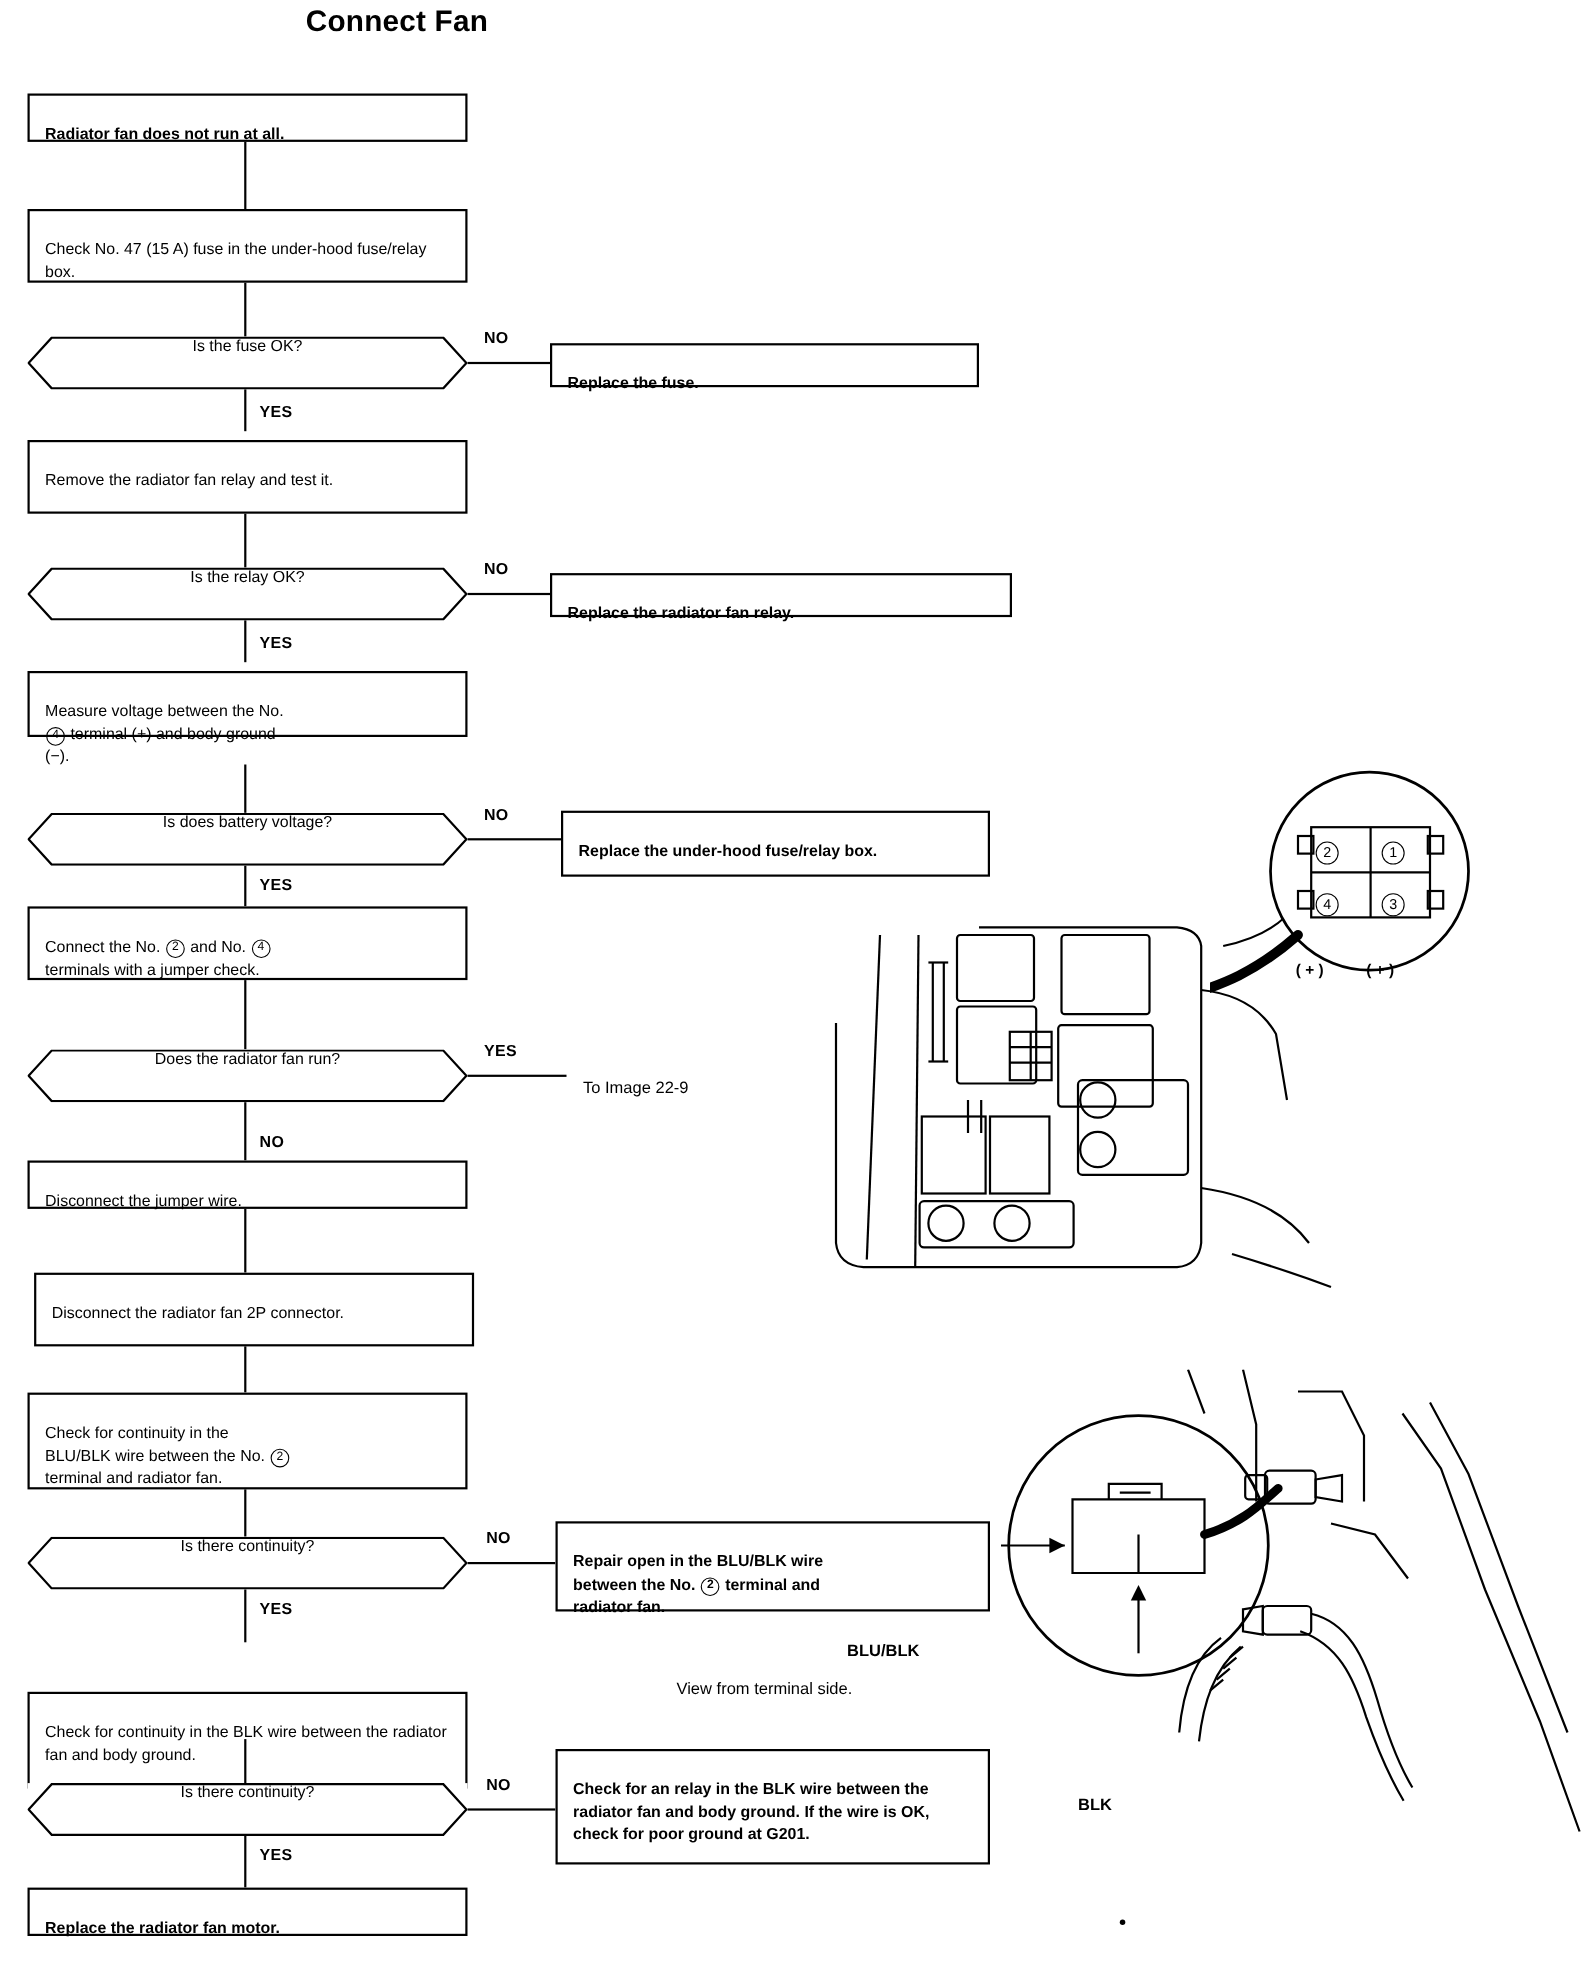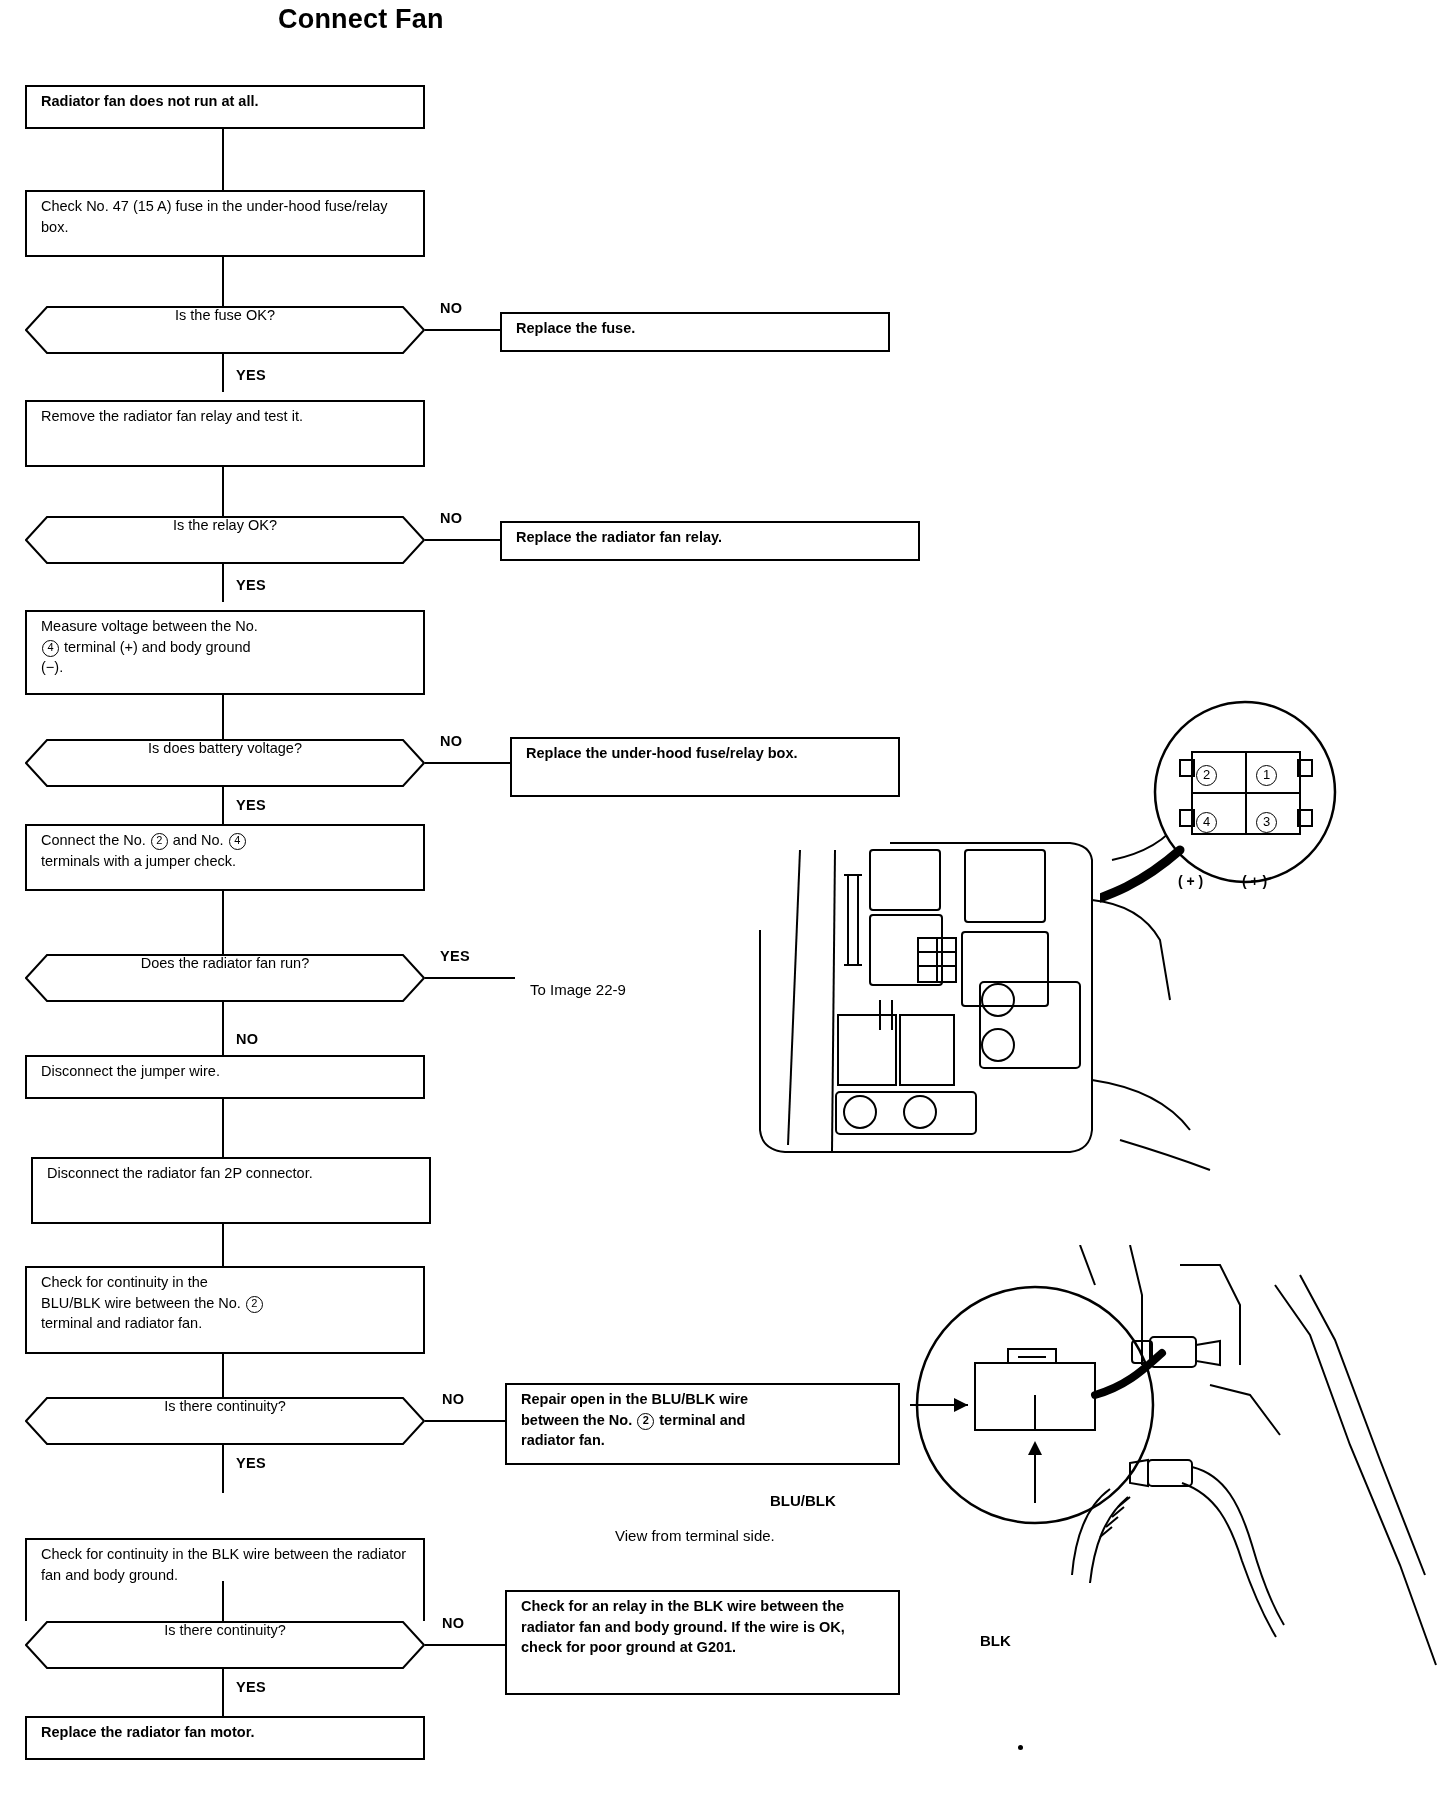--- a/index.html
+++ b/index.html
@@ -31,21 +31,21 @@
     font-weight: bold;
     letter-spacing: 0.2px;
   }
 
   
   .box {
     position: absolute;
     box-sizing: border-box;
     border: 2px solid #000;
     background: #fff;
-    padding: 4px 12px 8px 14px;
+    padding: 25px 12px 8px 14px;
     font-size: 14.5px;
     line-height: 1.42;
   }
   .box.bold { font-weight: bold; }
 
   
   .hex {
     position: absolute;
     box-sizing: border-box;
     background: #fff;
@@ -145,21 +145,21 @@
       <polygon points="22,1 378,1 399,24 378,47 22,47 1,24" fill="#fff" stroke="#000" stroke-width="2"></polygon>
     </svg>
     <span class="hextext">Is the relay OK?</span>
   </div>
   <div class="hline" style="left:425px; top:539px; width:75px;"></div>
   <div class="lbl" style="left:440px; top:510px;">NO</div>
   <div class="box bold" style="left:500px; top:521px; width:420px; height:40px;">Replace the radiator fan relay.</div>
   <div class="vline" style="left:222px; top:564px; height:38px;"></div>
   <div class="lbl" style="left:236px; top:577px;">YES</div>
 
-  <div class="box" style="left:25px; top:610px; width:400px; height:85px;">
+  <div class="box" style="left:25px; top:610px; width:400px; height:60px;">
     <span>Measure voltage between the No.</span><br>
     <span class="circledn">4</span>
     <span>terminal (+) and body ground</span><br>
     <span>(−).</span>
   </div>
 
   <div class="vline" style="left:222px; top:695px; height:44px;"></div>
 
   <div class="hex" style="left:25px; top:739px; width:400px; height:48px;">
     <svg class="hexbg" viewBox="0 0 400 48" preserveAspectRatio="none">

